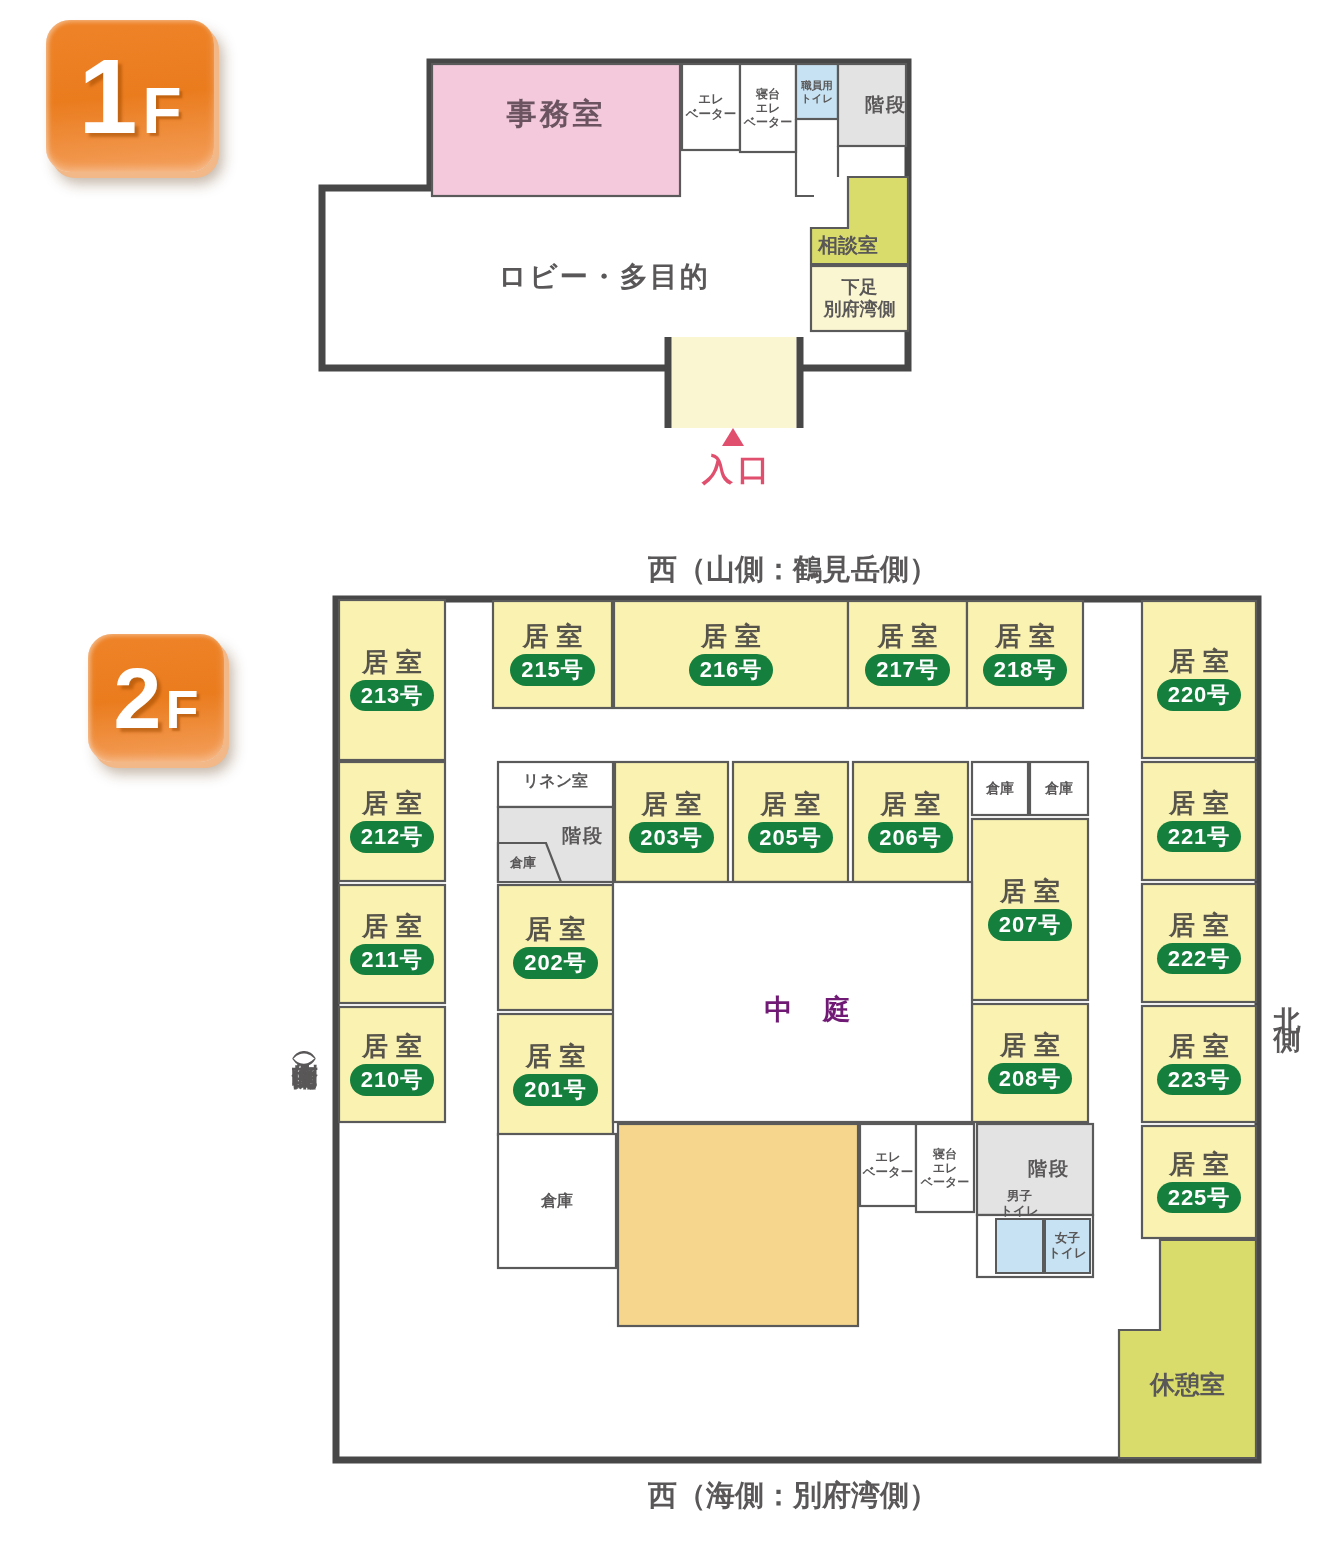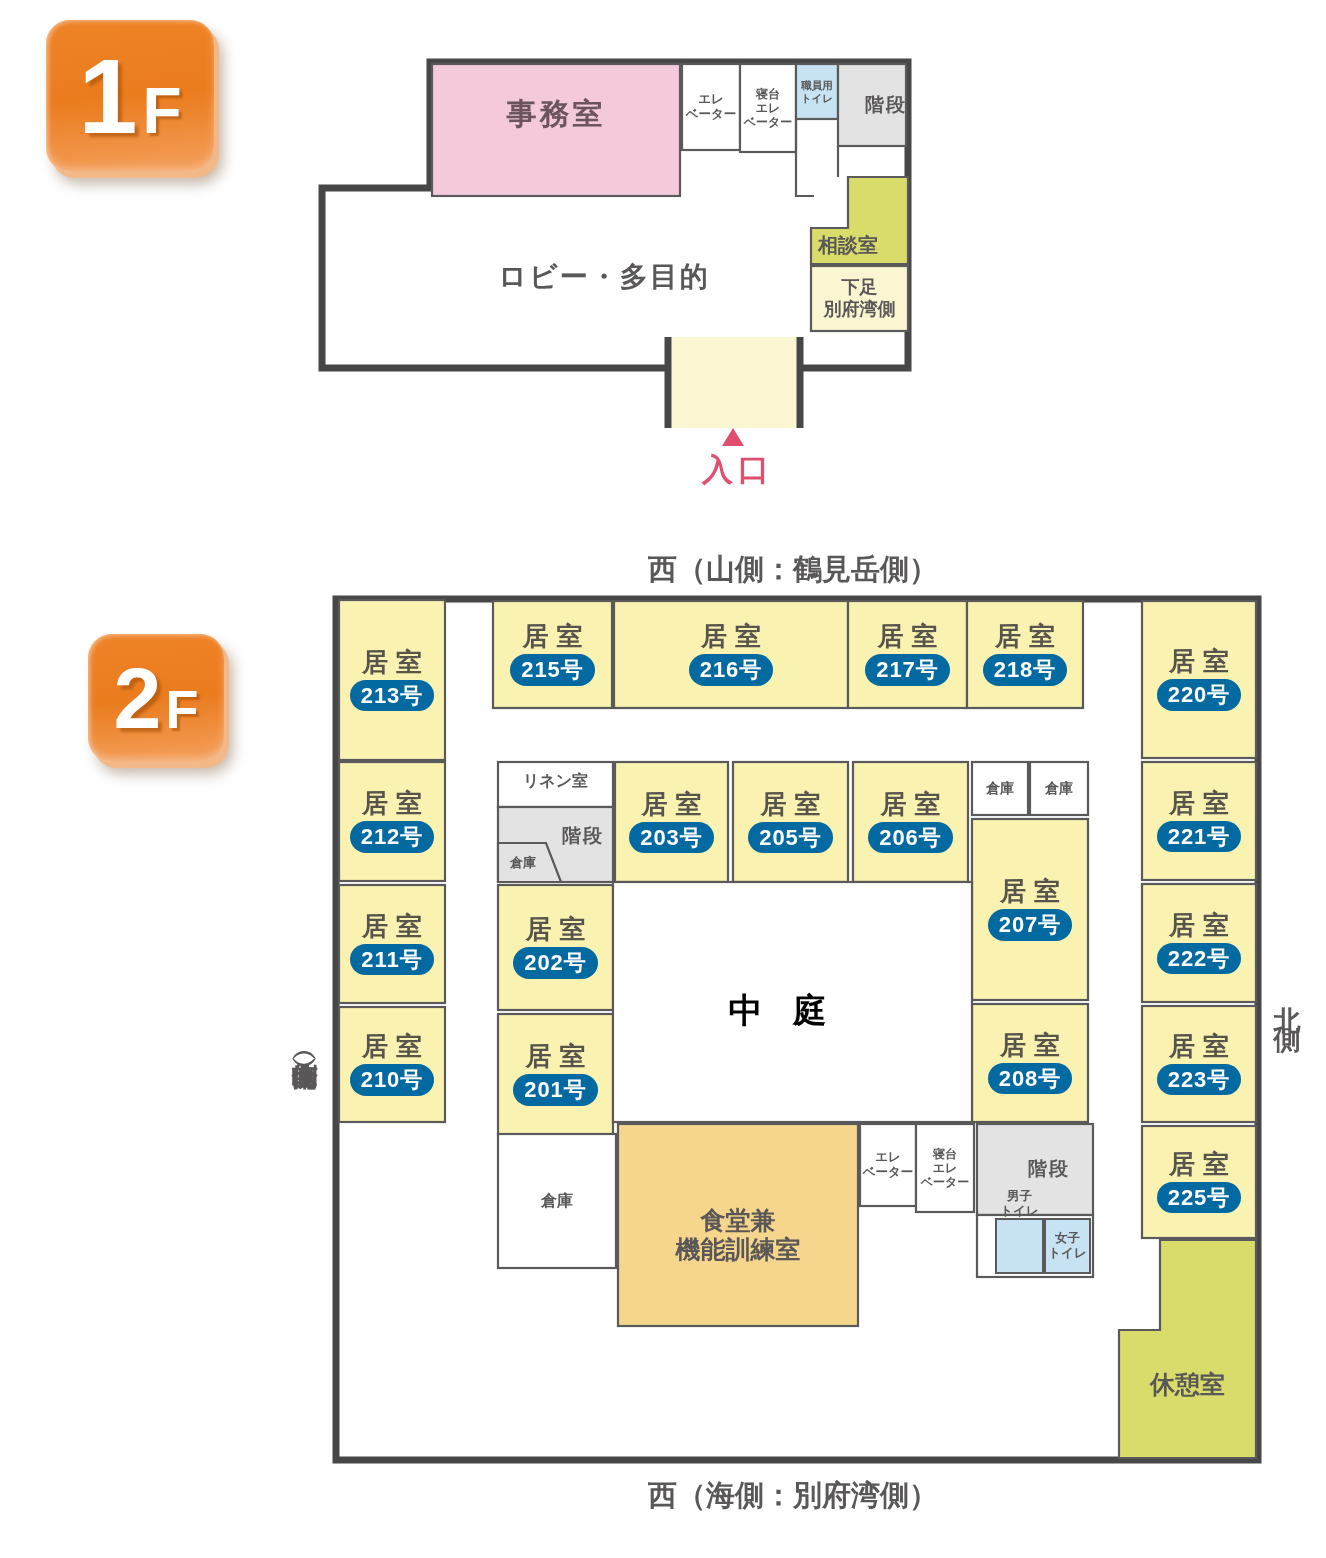--- a/index.html
+++ b/index.html
@@ -6,25 +6,25 @@
   body{font-family:"Liberation Sans","DejaVu Sans",sans-serif;}
   .canvas{position:relative;width:1326px;height:1558px;background:#fff;overflow:hidden;}
   svg.plan{position:absolute;}
 
   
   .lbl{position:absolute;display:flex;align-items:center;justify-content:center;
        text-align:center;font-weight:bold;color:#595757;white-space:pre-line;line-height:1.18;}
   
   .room{position:absolute;display:flex;flex-direction:column;align-items:center;justify-content:center;gap:5px;}
   .rname{font-size:26px;color:#57544c;font-weight:bold;letter-spacing:8px;padding-left:8px;line-height:1;}
-  .rno{background:#0369a1;color:#fff;font-size:22px;font-weight:bold;border-radius:999px;
+  .rno{background:#15803d;color:#fff;font-size:22px;font-weight:bold;border-radius:999px;
        padding:3px 11px;line-height:1.15;letter-spacing:1px;}
 
   .ls2{letter-spacing:2px;padding-left:14px;}
-  .courtyard-lbl{font-size:34px;letter-spacing:30px;color:#000000;}
+  .courtyard-lbl{font-size:28px;letter-spacing:30px;padding-left:30px;color:#701a75;}
 
   
   .floor-badge{position:absolute;display:flex;align-items:center;justify-content:center;
        border-radius:24px;color:#fff;
        background:linear-gradient(175deg,#ee8226 8%,#ea7c1e 50%,#f39d58 96%);
        box-shadow:5px 6px 0 #f2b887, 9px 12px 14px rgba(90,50,10,.35),
                   inset 2px 2px 4px rgba(255,255,255,.35), inset 0 -4px 8px rgba(255,255,255,.30);}
   .badge-line{display:flex;align-items:baseline;}
   .badge-1f .n{font-size:106px;font-weight:bold;line-height:1;text-shadow:4px 4px 3px rgba(160,75,0,.55);}
   .badge-1f .f{font-size:64px;font-weight:bold;margin-left:5px;text-shadow:3px 3px 2px rgba(160,75,0,.55);}
@@ -233,22 +233,20 @@
     <span class="rno">208号</span>
   </div>
 
   <div class="lbl" style="left:498px;top:762px;width:115px;height:38px;font-size:16px">リネン室</div>
   <div class="lbl ls2" style="left:525px;top:815px;width:88px;height:42px;font-size:19px">階段</div>
   <div class="lbl" style="left:498px;top:846px;width:50px;height:34px;font-size:13px">倉庫</div>
   <div class="lbl" style="left:972px;top:762px;width:56px;height:53px;font-size:14px">倉庫</div>
   <div class="lbl" style="left:1030px;top:762px;width:58px;height:53px;font-size:14px">倉庫</div>
   <div class="lbl courtyard-lbl" style="left:613px;top:980px;width:359px;height:60px">中庭</div>
   <div class="lbl" style="left:498px;top:1134px;width:118px;height:134px;font-size:16px">倉庫</div>
-  <div class="lbl" style="left:618px;top:1190px;width:240px;height:90px;font-size:25px">食堂兼
-機能訓練室</div>
   <div class="lbl" style="left:860px;top:1124px;width:56px;height:82px;font-size:12.5px">エレ
 ベーター</div>
   <div class="lbl" style="left:916px;top:1124px;width:58px;height:88px;font-size:12px">寝台
 エレ
 ベーター</div>
   <div class="lbl ls2" style="left:977px;top:1124px;width:116px;height:91px;font-size:19px">階段</div>
   <div class="lbl" style="left:996px;top:1177px;width:47px;height:54px;font-size:12.5px">男子
 トイレ</div>
   <div class="lbl" style="left:1045px;top:1219px;width:45px;height:54px;font-size:12.5px">女子
 トイレ</div>

